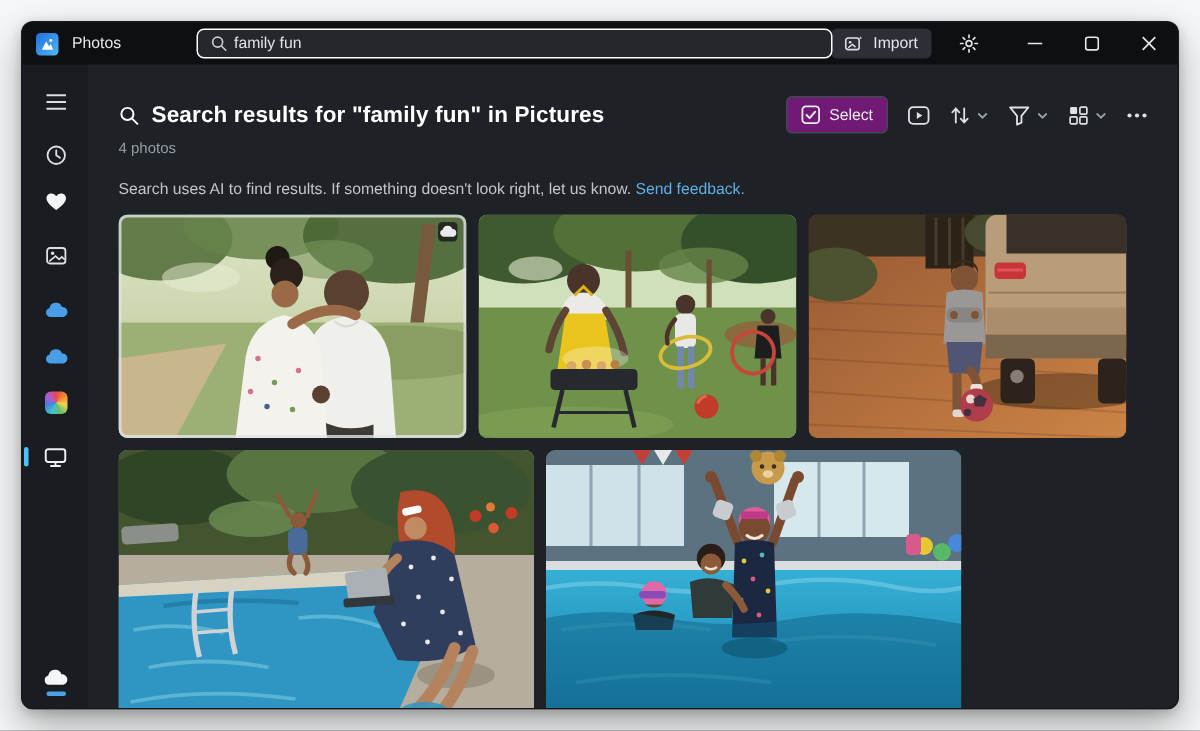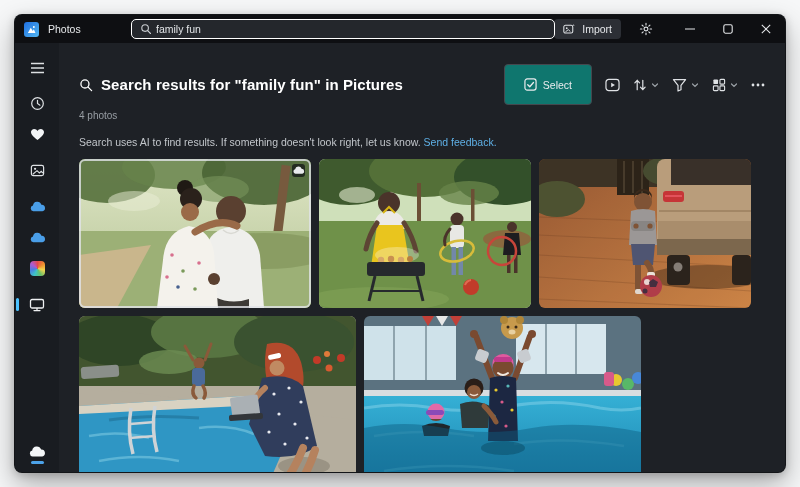--- a/index.html
+++ b/index.html
@@ -38,22 +38,22 @@
     background:conic-gradient(#e5484d,#f08c2e,#f2d44e,#67c06b,#3ec3c9,#4a7de0,#b05ad0,#e5484d); }
   .side-spacer{ flex:1; }
   .sync-wrap{ margin-bottom:10px; display:flex; flex-direction:column; align-items:center; gap:3px; }
   .sync-bar{ width:13px; height:3px; border-radius:2px; background:#4ca2e8; }
   
   .content{ flex:1; padding:21px 20px 0 20px; position:relative; overflow:hidden; background:#1e2126; }
   .header-row{ display:flex; align-items:center; justify-content:space-between; }
   .title-left{ display:flex; align-items:center; gap:8px; color:#ffffff; }
   .page-title{ font-size:15px; font-weight:700; color:#ffffff; letter-spacing:.1px; }
   .toolbar{ display:flex; align-items:center; gap:13px; }
-  .select-btn{ display:flex; align-items:center; gap:6px; height:41px; padding:0 19px;
-    background:#0f766e; border:1px solid #45484e; border-radius:4px; }
+  .select-btn{ display:flex; align-items:center; gap:6px; height:25px; padding:0 9px;
+    background:#701a75; border:1px solid #45484e; border-radius:4px; }
   .select-btn span{ font-size:10.5px; color:#eaecee; }
   .tool-btn{ display:flex; align-items:center; gap:4px; color:#dfe2e5; }
   .photo-count{ margin-top:5px; font-size:10px; color:#989ea4; }
   .ai-notice{ margin-top:15px; font-size:10.5px; color:#c2c6cb; }
   .ai-notice a{ color:#5fb0e6; text-decoration:none; }
   .grid{ margin-top:11px; }
   .prow{ display:flex; gap:8px; }
   .prow2{ margin-top:8px; }
   .ph{ position:relative; border-radius:6px; overflow:hidden; background:#23262b; flex:none; }
   .ph svg{ display:block; width:100%; height:100%; }

